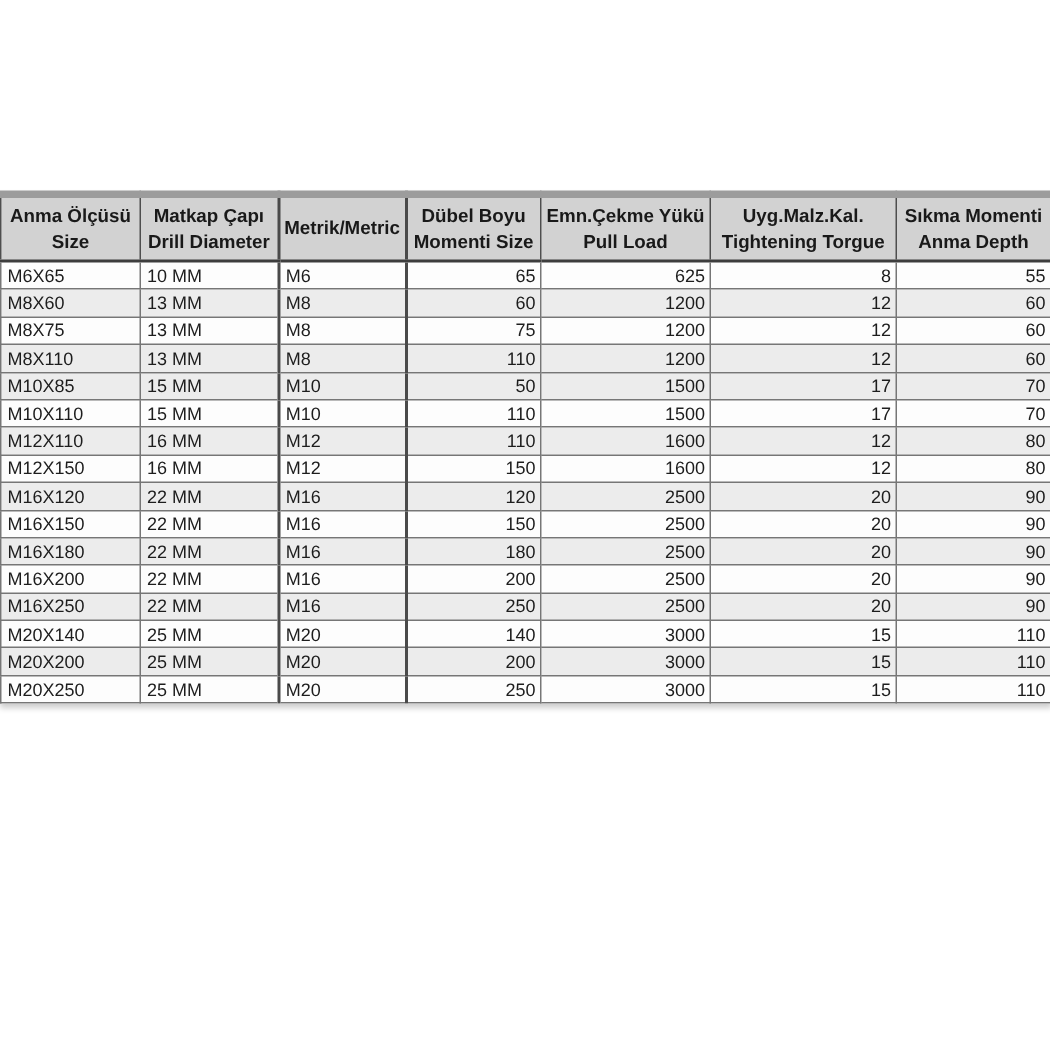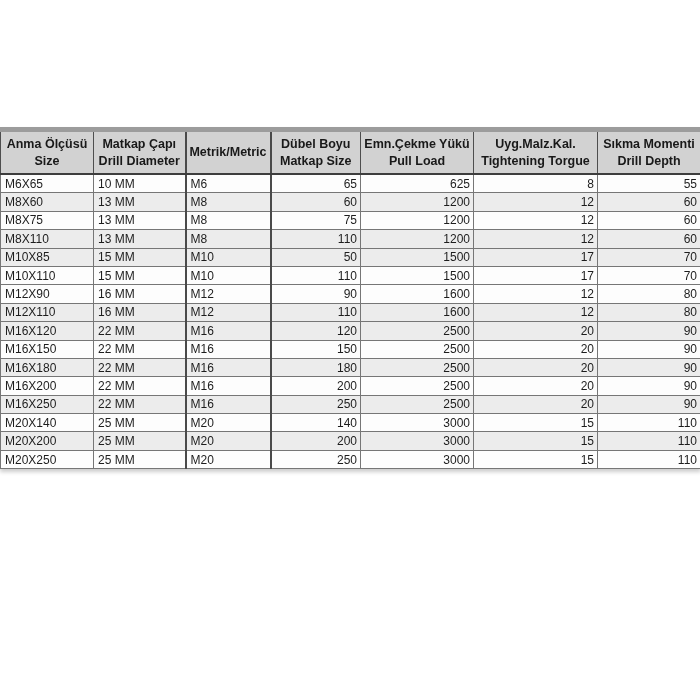--- a/index.html
+++ b/index.html
@@ -79,33 +79,33 @@
         </th>
         <th class="c1">
           <span>Matkap Çapı</span><br>
           <span>Drill Diameter</span>
         </th>
         <th class="c2">
           <span>Metrik/Metric</span>
         </th>
         <th class="c3">
           <span>Dübel Boyu</span><br>
-          <span>Matkap Size</span>
+          <span>Momenti Size</span>
         </th>
         <th class="c4">
           <span>Emn.Çekme Yükü</span><br>
           <span>Pull Load</span>
         </th>
         <th class="c5">
           <span>Uyg.Malz.Kal.</span><br>
           <span>Tightening Torgue</span>
         </th>
         <th class="c6">
           <span>Sıkma Momenti</span><br>
-          <span>Drill Depth</span>
+          <span>Anma Depth</span>
         </th>
       </tr>
     </thead>
     <tbody id="table-body">
         <tr class="plain">
           <td class="c0 left">M6X65</td>
           <td class="c1 left">10 MM</td>
           <td class="c2 left">M6</td>
           <td class="c3 num">65</td>
           <td class="c4 num">625</td>
@@ -150,34 +150,34 @@
         </tr>
         <tr class="plain">
           <td class="c0 left">M10X110</td>
           <td class="c1 left">15 MM</td>
           <td class="c2 left">M10</td>
           <td class="c3 num">110</td>
           <td class="c4 num">1500</td>
           <td class="c5 num">17</td>
           <td class="c6 num">70</td>
         </tr>
-        <tr class="plain">
-          <td class="c0 left">M12X90</td>
-          <td class="c1 left">16 MM</td>
-          <td class="c2 left">M12</td>
-          <td class="c3 num">90</td>
-          <td class="c4 num">1600</td>
-          <td class="c5 num">12</td>
-          <td class="c6 num">80</td>
-        </tr>
         <tr class="stripe">
           <td class="c0 left">M12X110</td>
           <td class="c1 left">16 MM</td>
           <td class="c2 left">M12</td>
           <td class="c3 num">110</td>
+          <td class="c4 num">1600</td>
+          <td class="c5 num">12</td>
+          <td class="c6 num">80</td>
+        </tr>
+        <tr class="plain">
+          <td class="c0 left">M12X150</td>
+          <td class="c1 left">16 MM</td>
+          <td class="c2 left">M12</td>
+          <td class="c3 num">150</td>
           <td class="c4 num">1600</td>
           <td class="c5 num">12</td>
           <td class="c6 num">80</td>
         </tr>
         <tr class="stripe">
           <td class="c0 left">M16X120</td>
           <td class="c1 left">22 MM</td>
           <td class="c2 left">M16</td>
           <td class="c3 num">120</td>
           <td class="c4 num">2500</td>

